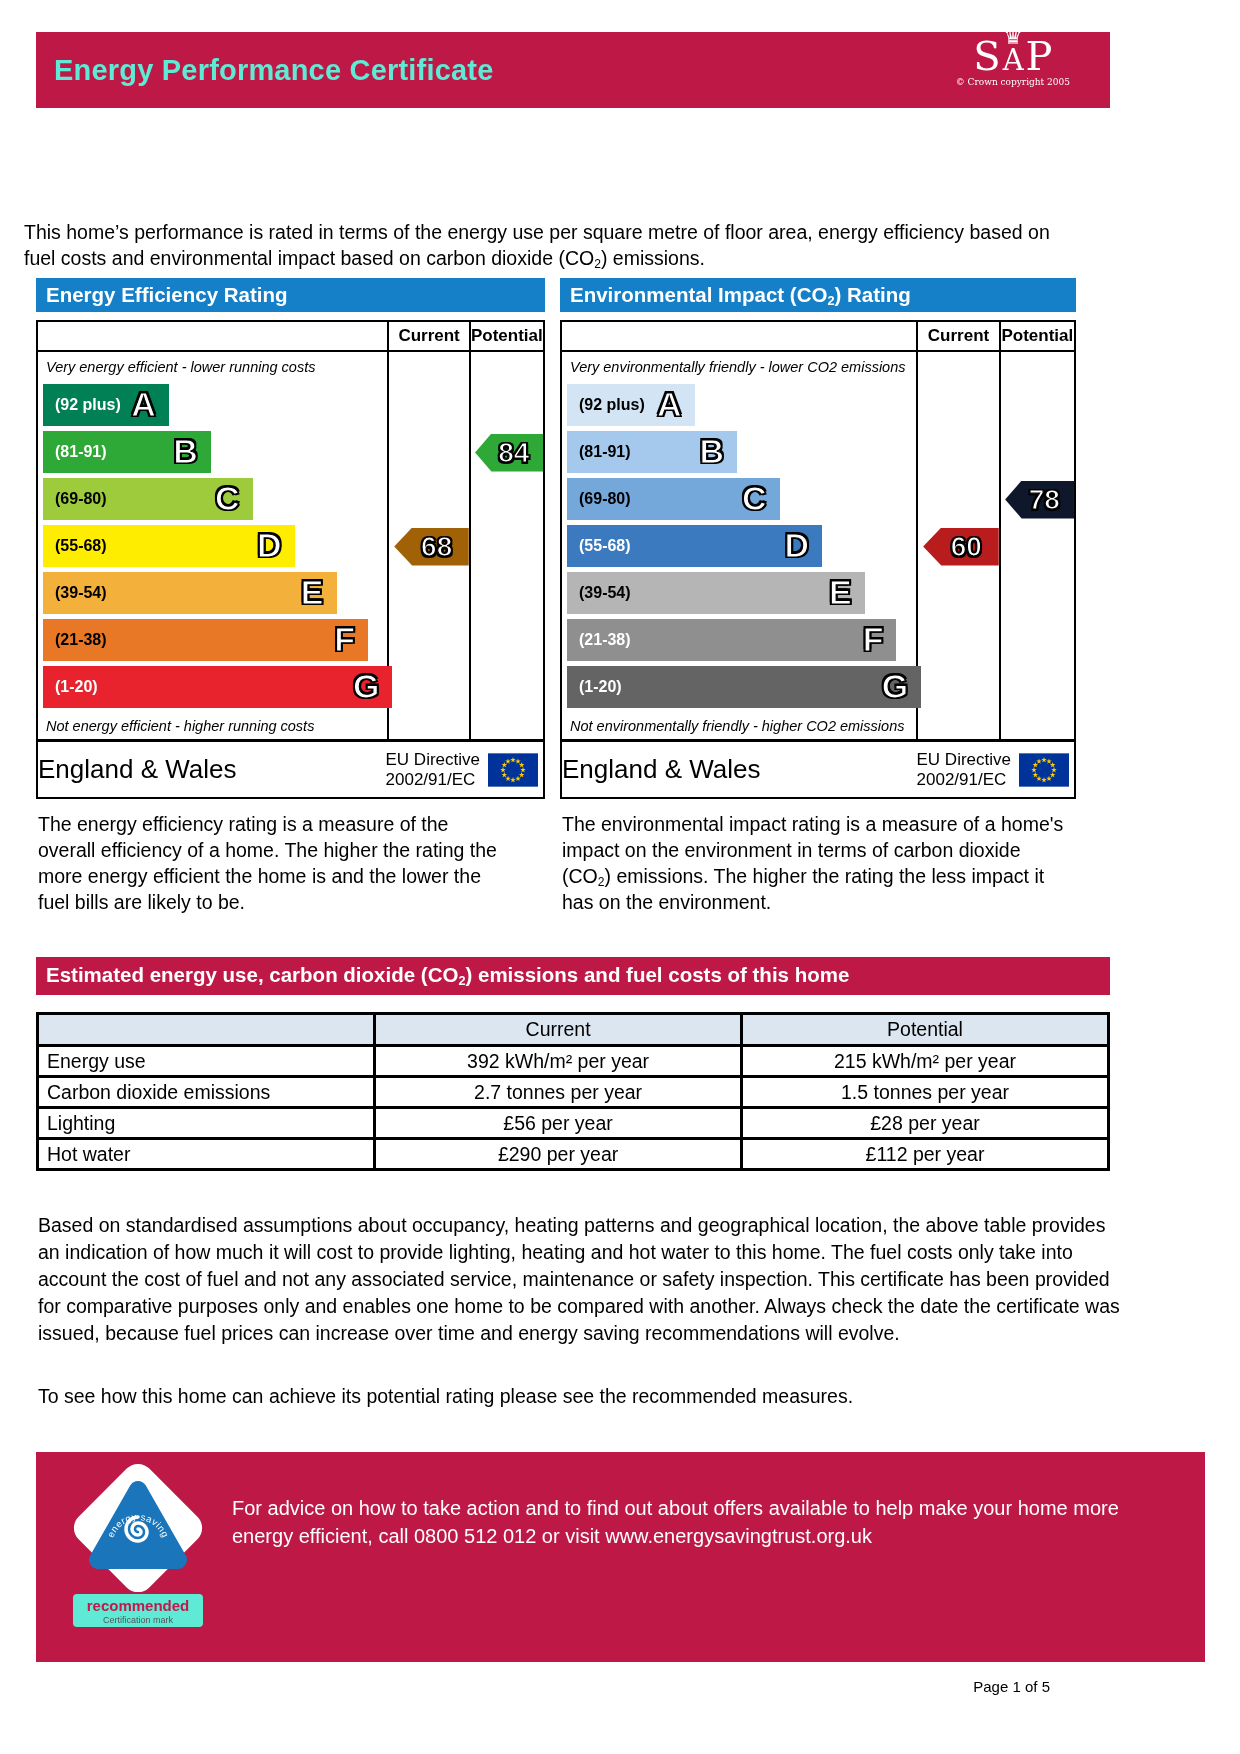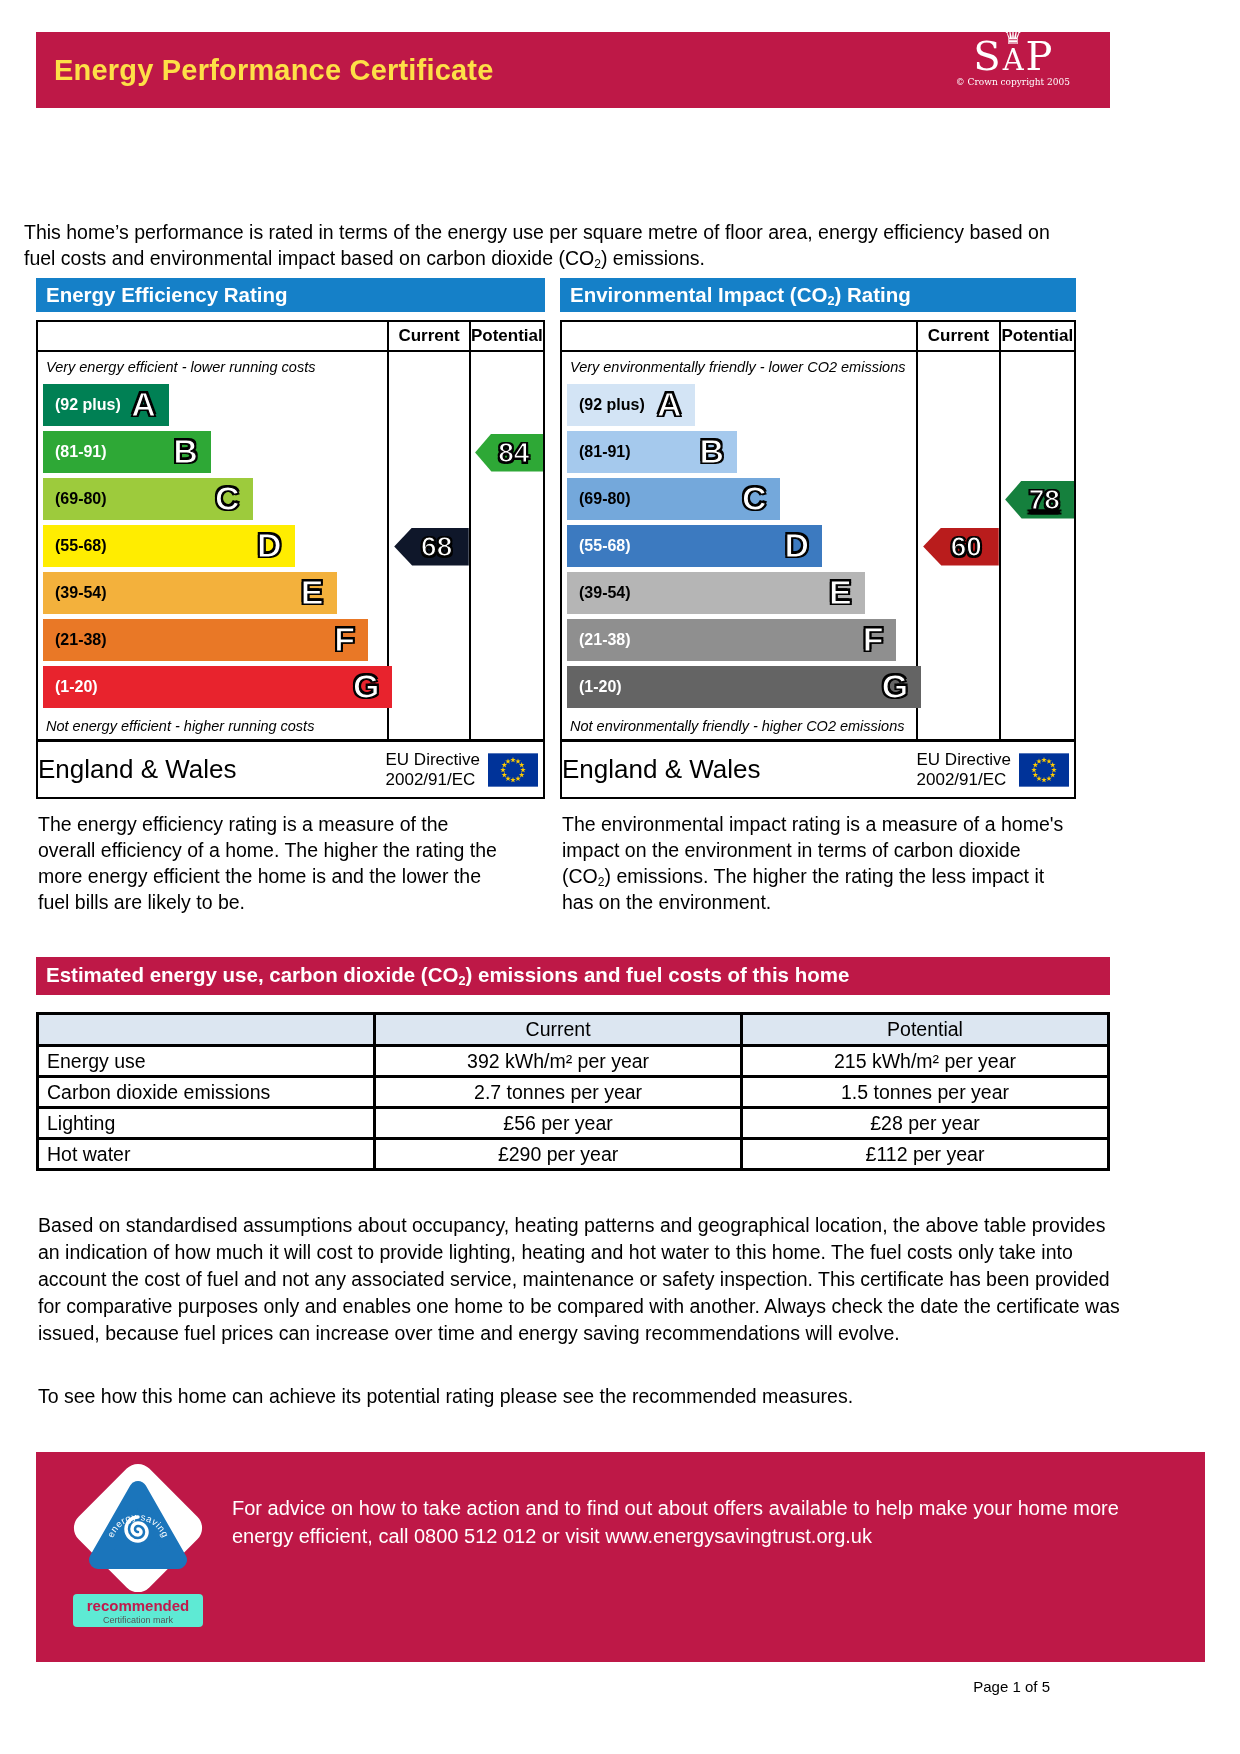--- a/index.html
+++ b/index.html
@@ -2,21 +2,21 @@
 <html><head>
 <meta charset="utf-8">
 <style>
   * { margin:0; padding:0; box-sizing:border-box; }
   html,body { background:#e8e8e8; }
   body { font-family:"Liberation Sans", sans-serif; color:#000; }
   .page { position:relative; width:1240px; height:1754px; background:#fff; margin:0 auto; overflow:hidden; }
 
   
   .header-bar { position:absolute; left:36px; top:32px; width:1074px; height:76px; }
-  .header-title { line-height:76px; padding-left:18px; color:#fde047; font-size:29px; font-weight:bold; letter-spacing:0.2px; }
+  .header-title { line-height:76px; padding-left:18px; color:#5eead4; font-size:29px; font-weight:bold; letter-spacing:0.2px; }
   .sap { position:absolute; right:40px; top:4px; text-align:center; color:#fff; font-family:"DejaVu Serif", serif; }
   .sap-letters { display:flex; align-items:baseline; justify-content:center; }
   .sap-s,.sap-p { font-size:40px; line-height:1; }
   .sap-a-wrap { position:relative; display:inline-block; margin:0 2px; }
   .sap-a { font-size:29px; line-height:1; }
   .sap-crown { position:absolute; left:50%; transform:translateX(-50%); top:-22px; font-size:22px; font-family:"DejaVu Sans", sans-serif; }
   .sap-copy { font-size:9px; margin-top:1px; white-space:nowrap; }
 
   
   .intro { position:absolute; left:24px; top:220px; width:1040px; font-size:19.5px; line-height:1.32; }
@@ -152,21 +152,21 @@
           <div class="row-pot"></div>
       </div>
       <div class="chart-row band-row">
         <div class="row-left">
             <div class="band" style="background-color: rgb(255, 237, 0); width: 72%;">
           <span class="range" style="color: rgb(0, 0, 0);">(55-68)</span>
           <span class="letter outline-text">D</span>
             </div>
           </div>
         <div class="row-cur">
-          <div class="arrow" style="background-color: #0f172a;">
+          <div class="arrow" style="background-color: #a16207;">
             <span class="arrow-num outline-text">68</span>
           </div>
         </div>
         <div class="row-pot"></div>
       </div>
       <div class="chart-row band-row">
         <div class="row-left">
             <div class="band" style="background-color: rgb(243, 177, 60); width: 84%;">
           <span class="range" style="color: rgb(0, 0, 0);">(39-54)</span>
           <span class="letter outline-text">E</span>
@@ -265,21 +265,21 @@
       </div>
       <div class="chart-row band-row">
         <div class="row-left">
             <div class="band" style="background-color: rgb(116, 168, 219); width: 60%;">
           <span class="range" style="color: rgb(0, 0, 0);">(69-80)</span>
           <span class="letter outline-text">C</span>
             </div>
           </div>
         <div class="row-cur"></div>
         <div class="row-pot">
-          <div class="arrow" style="background-color: #15803d; text-decoration: underline;">
+          <div class="arrow" style="background-color: #0f172a;">
             <span class="arrow-num outline-text">78</span>
           </div>
         </div>
       </div>
       <div class="chart-row band-row">
         <div class="row-left">
             <div class="band" style="background-color: rgb(60, 122, 192); width: 72%;">
           <span class="range" style="color: rgb(255, 255, 255);">(55-68)</span>
           <span class="letter outline-text">D</span>
             </div>

